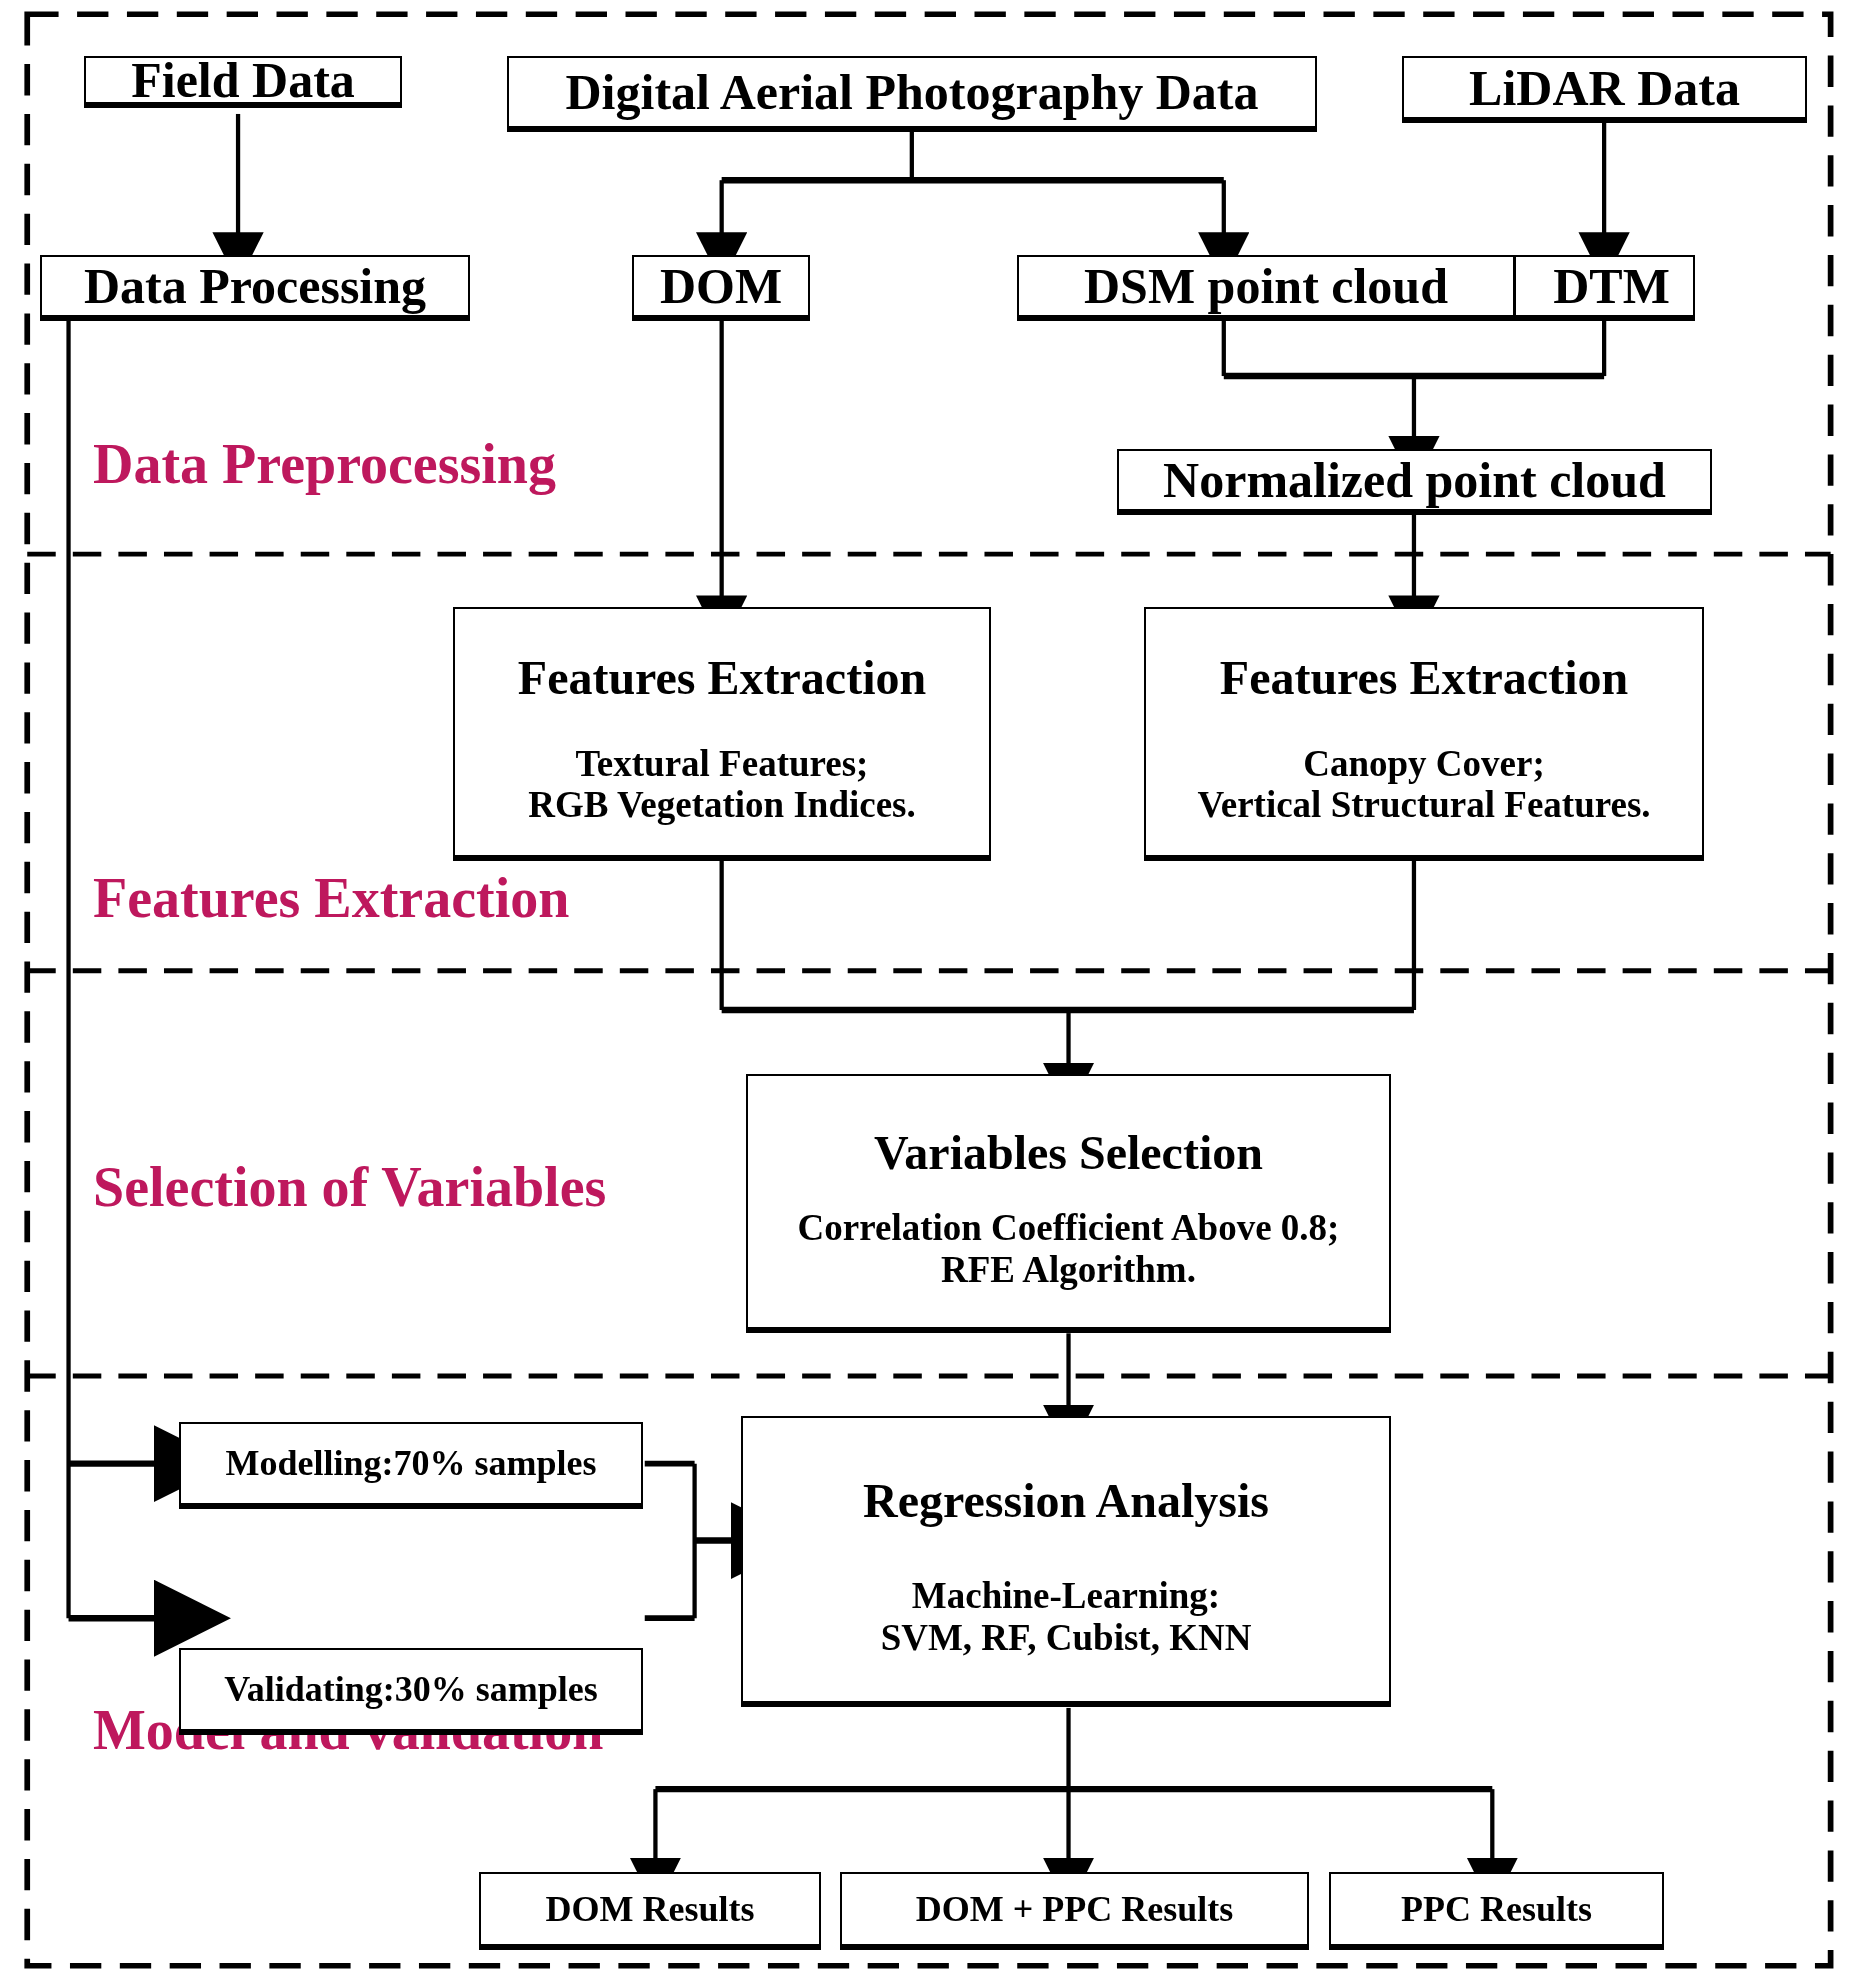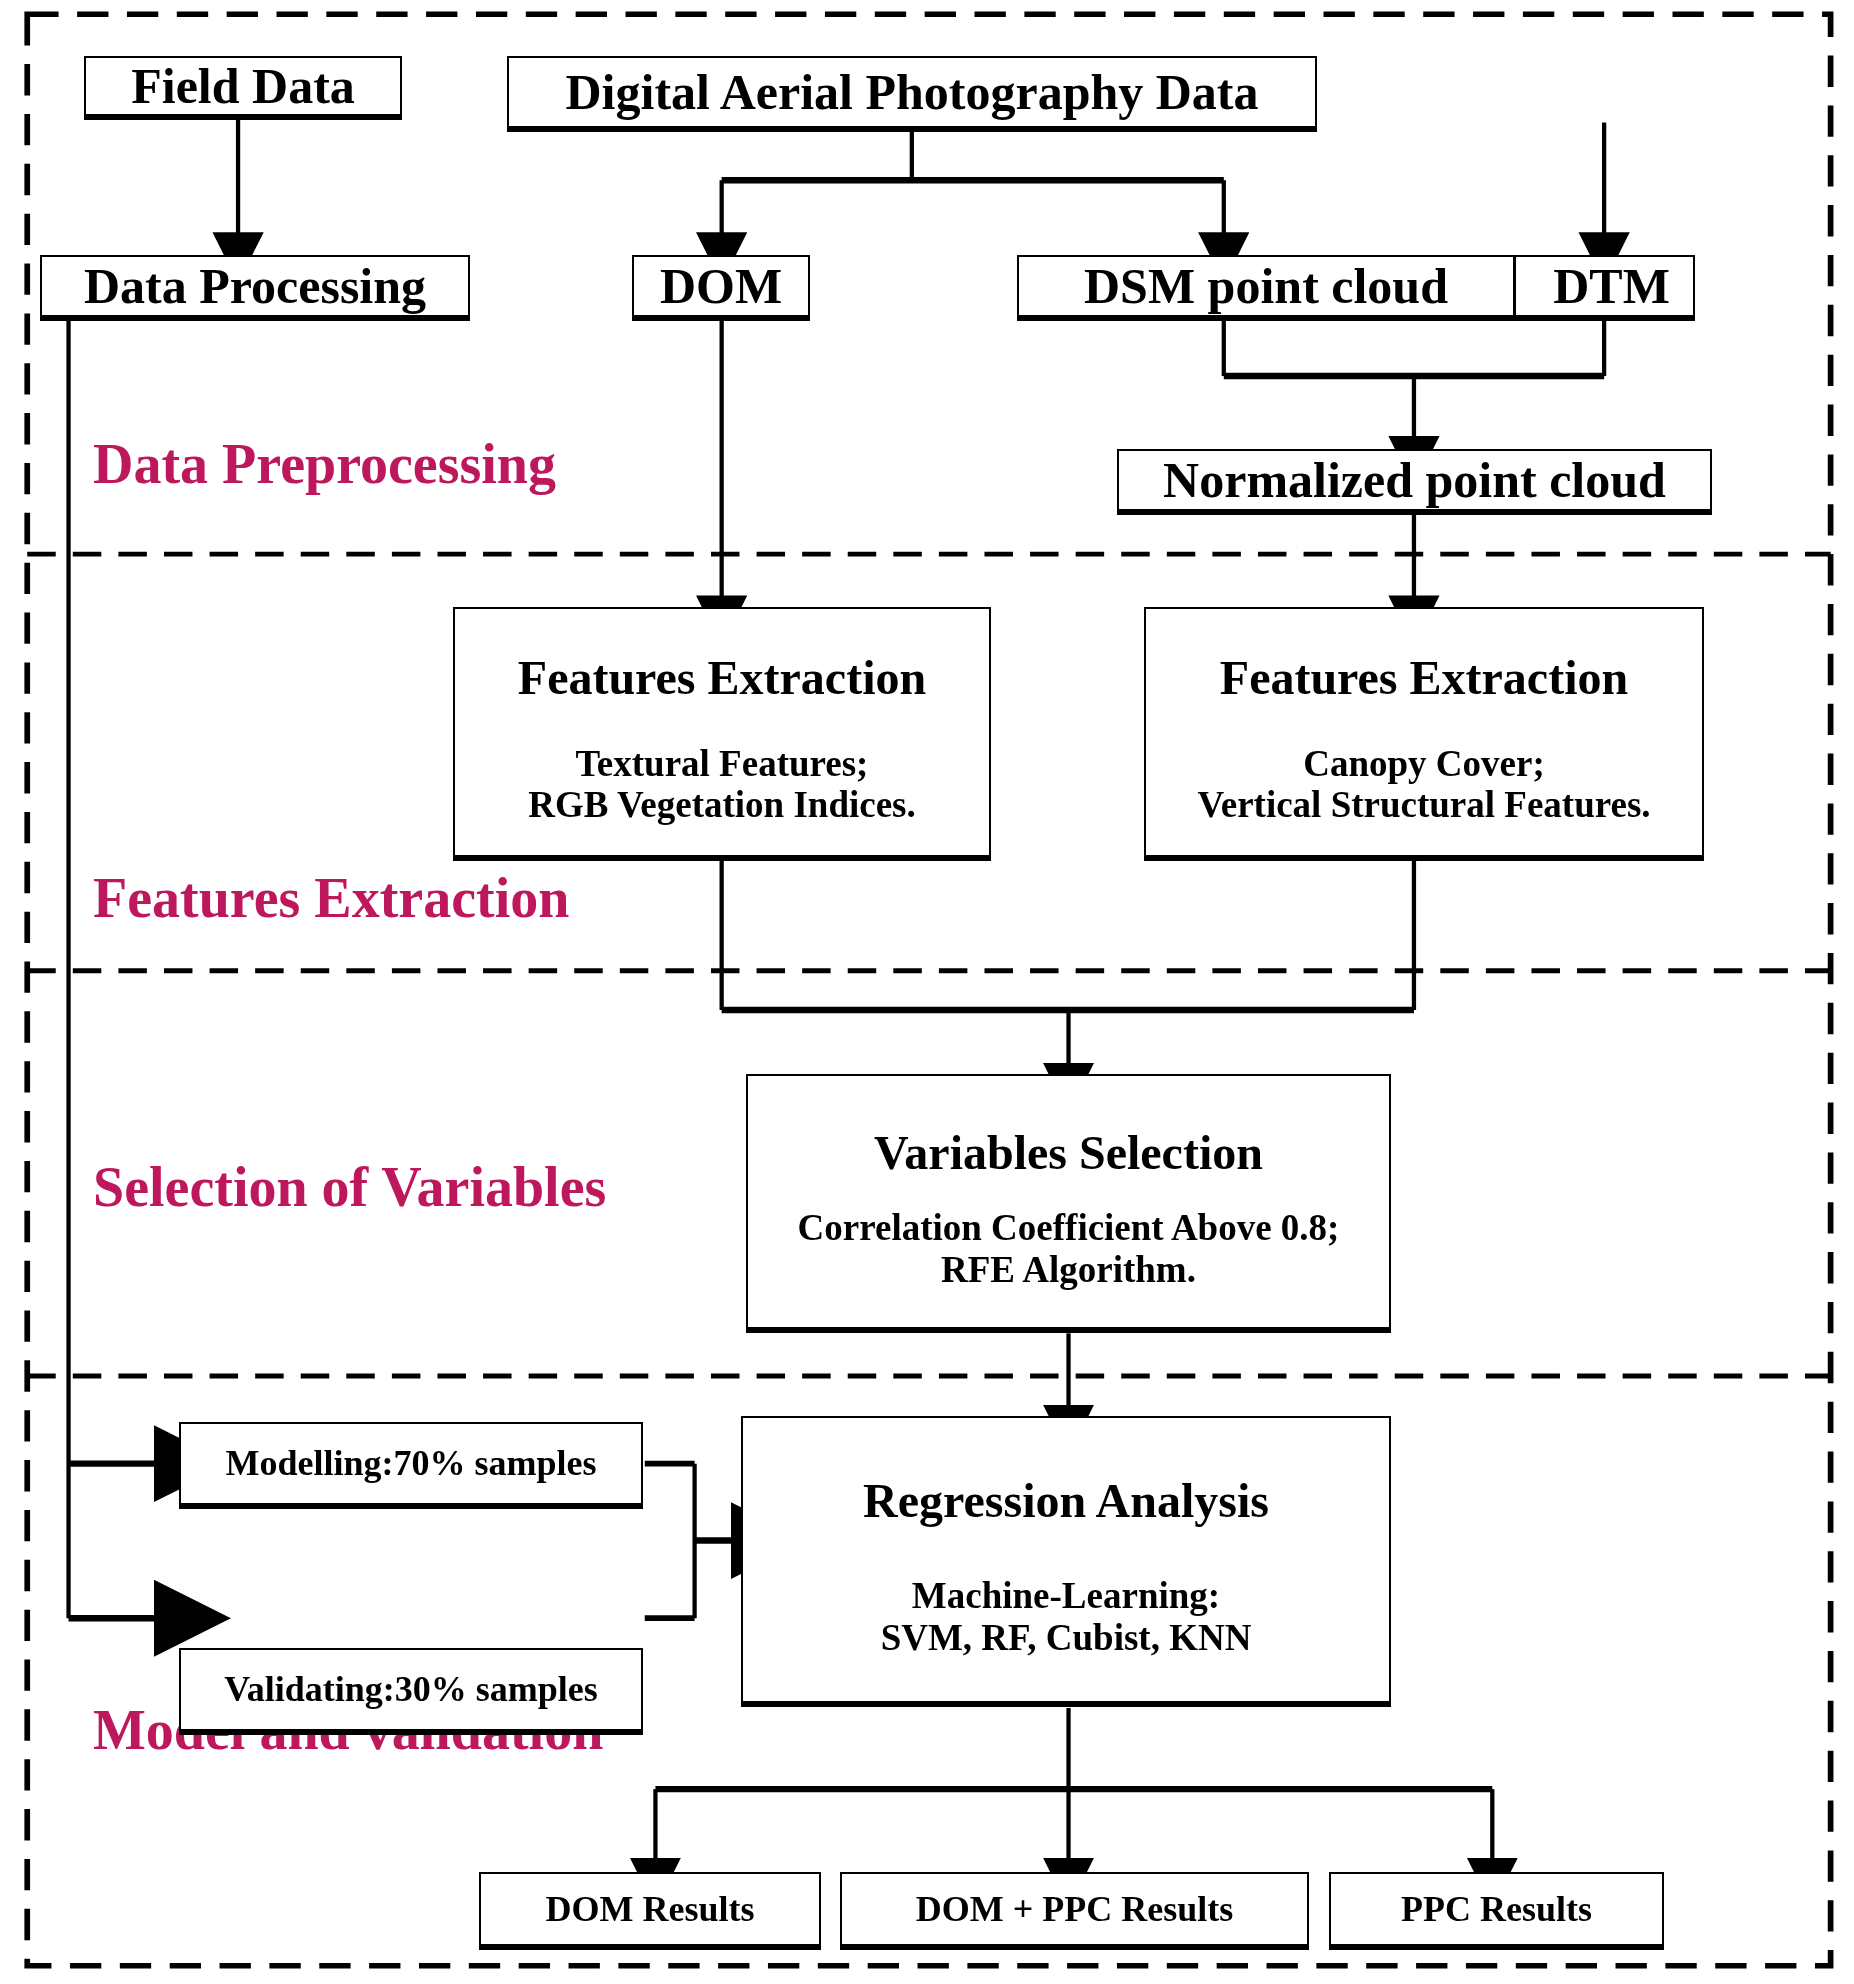--- a/index.html
+++ b/index.html
@@ -119,28 +119,31 @@
   </svg>
 
   <div class="stage-label t-stage" style="left:93px; top:436px;">Data Preprocessing</div>
 
   <div class="stage-label t-stage" style="left:93px; top:870px;">Features Extraction</div>
 
   <div class="stage-label t-stage" style="left:93px; top:1159px;">Selection of Variables</div>
 
   <div class="stage-label t-stage" style="left:93px; top:1702px;">Model and validation</div>
 
-  <div class="node-box" style="left:84px; top:56px; width:318px; height:64px;">
+  <div class="node-box" style="left:84px; top:56px; width:318px; height:52px;">
     <div class="title t-big">Field Data</div>
   </div>
 
   <div class="node-box" style="left:507px; top:56px; width:810px; height:76px;">
     <div class="title t-big">Digital Aerial Photography Data</div>
   </div>
 
+  <div class="node-box" style="left:1402px; top:56px; width:405px; height:67px;">
+    <div class="title t-big">LiDAR Data</div>
+  </div>
 
   <div class="node-box" style="left:40px; top:255px; width:430px; height:66px;">
     <div class="title t-big">Data Processing</div>
   </div>
 
   <div class="node-box" style="left:632px; top:255px; width:178px; height:66px;">
     <div class="title t-big">DOM</div>
   </div>
 
   <div class="node-box" style="left:1017px; top:255px; width:498px; height:66px;">

